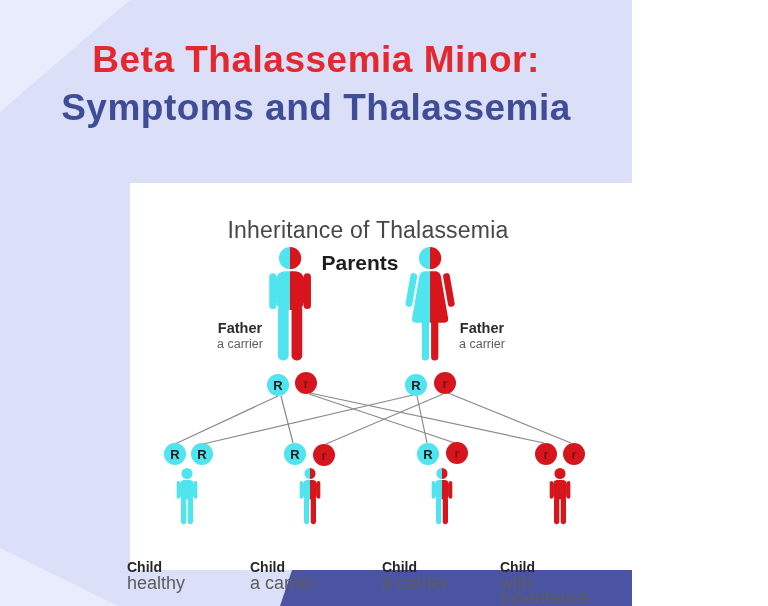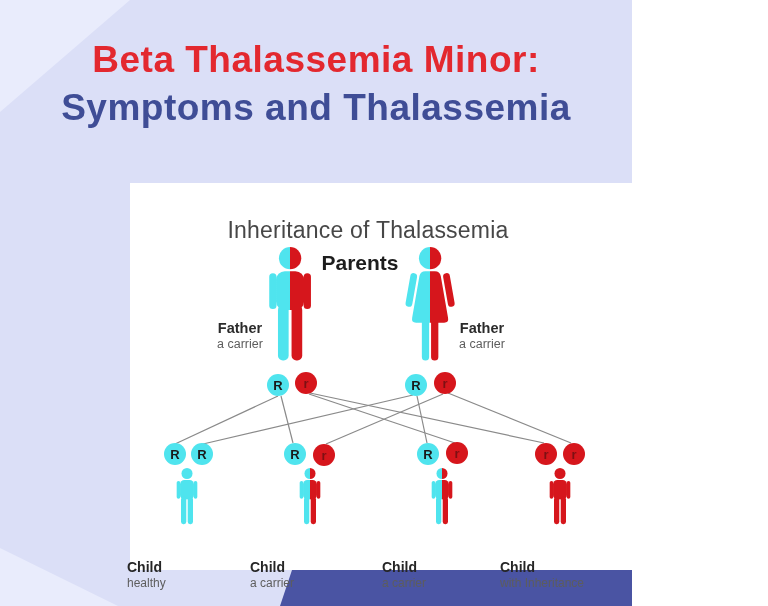--- a/index.html
+++ b/index.html
@@ -41,21 +41,21 @@
     left:0; top:42px; width:460px; text-align:center;
     font-size:21px; font-weight:700; color:#1d1d1d;
   }
   .parent-label{width:90px; text-align:center; top:110px;}
   .parent-label .name{font-size:14.5px; font-weight:700; color:var(--ink); line-height:18px;}
   .parent-label .status{font-size:12.5px; color:var(--sub-ink); line-height:15px;}
   .parent-label.father{left:65px;}
   .parent-label.mother{left:307px;}
   .child-label{width:120px; top:350px;}
   .child-label .name{font-size:14px; font-weight:700; color:#262626; line-height:17px;}
-  .child-label .status{font-size:12px; color:var(--sub-ink); line-height:15px;}
+  .child-label .status{font-size:18px; color:var(--sub-ink); line-height:15px;}
   .diagram-svg{position:absolute; left:0; top:0; width:512px; height:387px;}
   .gene-line{stroke:var(--line-gray); stroke-width:1.2;}
   .allele-cyan{fill:var(--cyan);}
   .allele-red{fill:var(--red);}
   .allele-letter{font-family:"Liberation Sans",sans-serif; font-size:13px; font-weight:700;}
   .letter-dark{fill:#1a1a1a;}
   .letter-maroon{fill:#7e1013;}
 </style>
 </head>
 <body>

